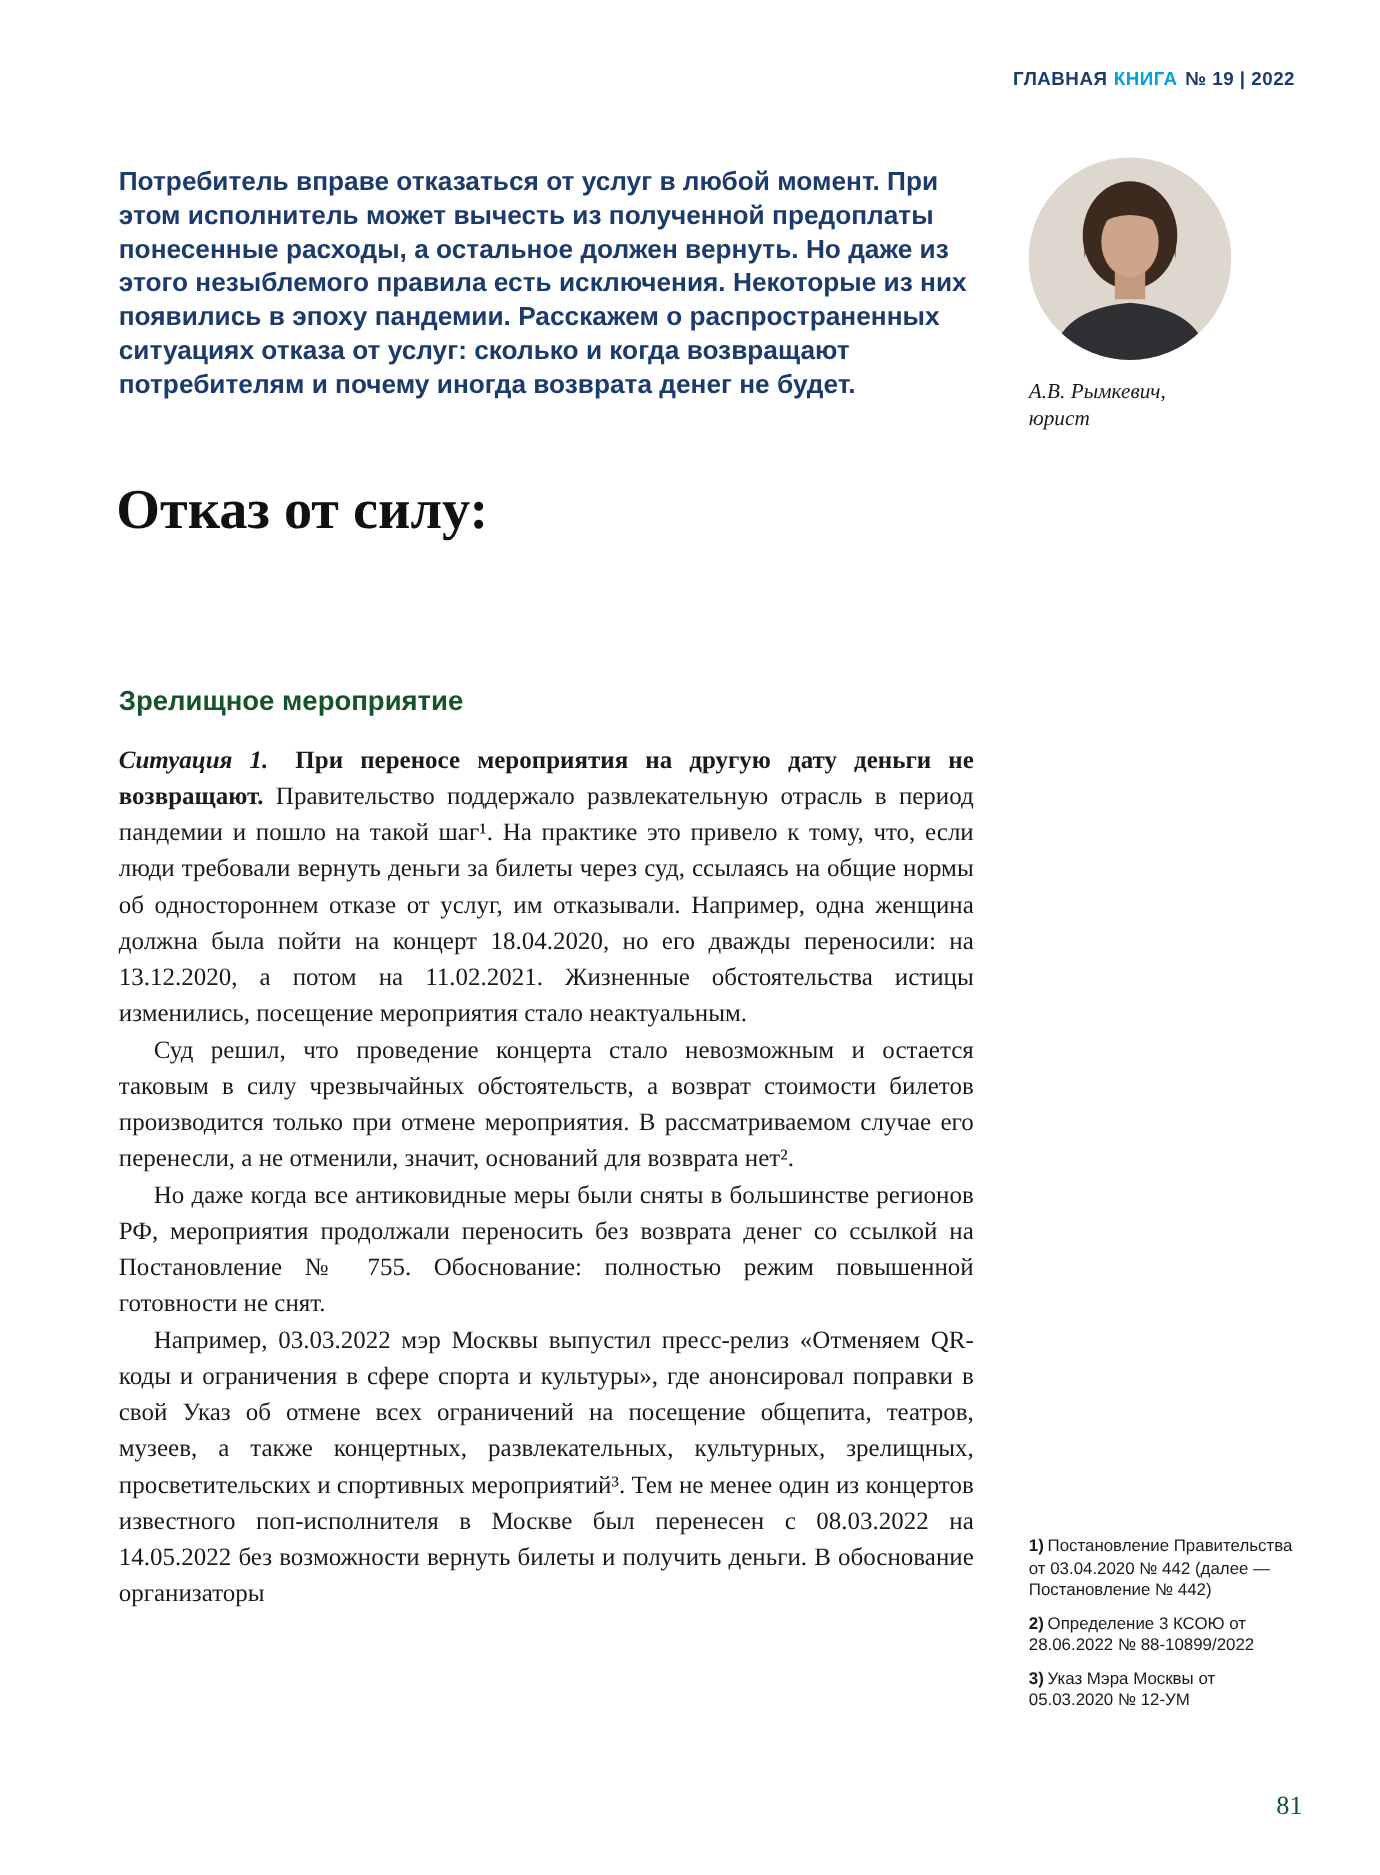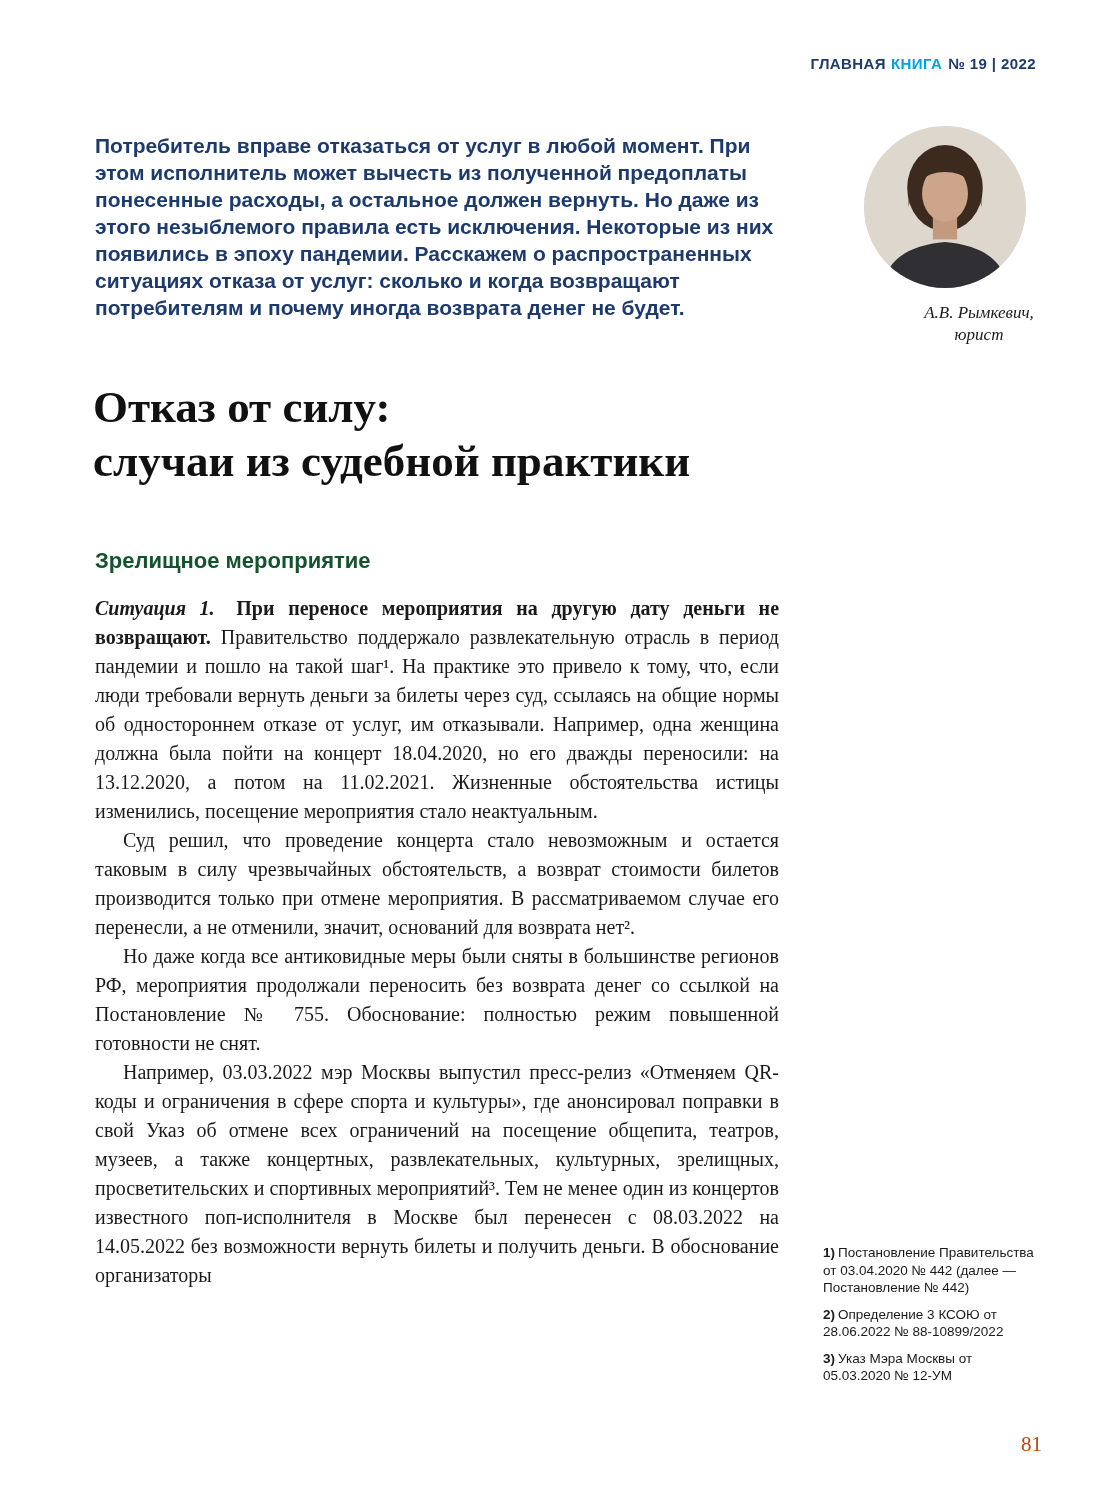--- a/index.html
+++ b/index.html
@@ -27,21 +27,21 @@
 
   
   .lead {
     position: absolute; top: 132px; left: 95px; width: 680px;
     font-family: "Liberation Sans", sans-serif;
     font-weight: bold; font-size: 21px; line-height: 27px;
     color: #1d3a6d;
   }
 
   
-  .author-block { position: absolute; top: 126px; left: 864px; width: 230px; text-align: center; }
+  .author-block { position: absolute; top: 126px; left: 823px; width: 230px; }
   .photo {
     width: 162px; height: 162px; border-radius: 50%;
     overflow: hidden; background: #ddd7ce;
   }
   .photo svg { display: block; width: 100%; height: 100%; }
   .author-caption {
     margin-top: 14px;
     font-style: italic; font-size: 17px; line-height: 22px;
     color: #1a1a1a;
   }
@@ -63,29 +63,29 @@
   .intro { font-size: 20px; line-height: 29px; margin-bottom: 26px; }
   .body-p { font-size: 20px; line-height: 29px; text-align: justify; }
   .body-p.indent { text-indent: 28px; }
   .situation-label { font-weight: bold; font-style: italic; margin-right: 8px; }
   .bold-run { font-weight: bold; }
 
   
   .footnotes {
     position: absolute; top: 1228px; left: 823px; width: 218px;
     font-family: "Liberation Sans", sans-serif;
-    font-size: 13.5px; line-height: 17.5px; color: #1a1a1a; margin-top: 16px;
+    font-size: 13.5px; line-height: 17.5px; color: #1a1a1a;
   }
   .footnote { margin-bottom: 9px; }
   .footnote-num { font-weight: bold; margin-right: 3px; }
 
   
   .page-number {
     position: absolute; top: 1432px; right: 62px;
-    font-size: 21px; color: #c2410c;
+    font-size: 21px; color: #14532d;
   }
 </style>
 </head>
 <body>
 
 <div class="page">
 
   <header class="masthead">
     <span class="brand-main">ГЛАВНАЯ</span><span class="brand-accent">КНИГА</span><span class="issue">№ 19 | 2022</span>
   </header>
@@ -104,21 +104,20 @@
       </svg>
     </div>
     <div class="author-caption">
       <span>А.В. Рымкевич,</span><br>
       <span>юрист</span>
     </div>
   </div>
 
   <h1 class="title">
     <span>Отказ от силу:</span><br>
-    <span>случаи из судебной практики</span>
   </h1>
 
   <div class="main-col">
     <h2 class="section-heading">Зрелищное мероприятие</h2>
 
 
     <p class="body-p">
       <span class="situation-label">Ситуация 1.</span>
       <span class="bold-run">При переносе мероприятия на другую дату деньги не возвращают.</span>
       <span>Правительство поддержало развлекательную отрасль в период пандемии и пошло на такой шаг¹. На практике это привело к тому, что, если люди требовали вернуть деньги за билеты через суд, ссылаясь на общие нормы об одностороннем отказе от услуг, им отказывали. Например, одна женщина должна была пойти на концерт 18.04.2020, но его дважды переносили: на 13.12.2020, а потом на 11.02.2021. Жизненные обстоятельства истицы изменились, посещение мероприятия стало неактуальным.</span>

